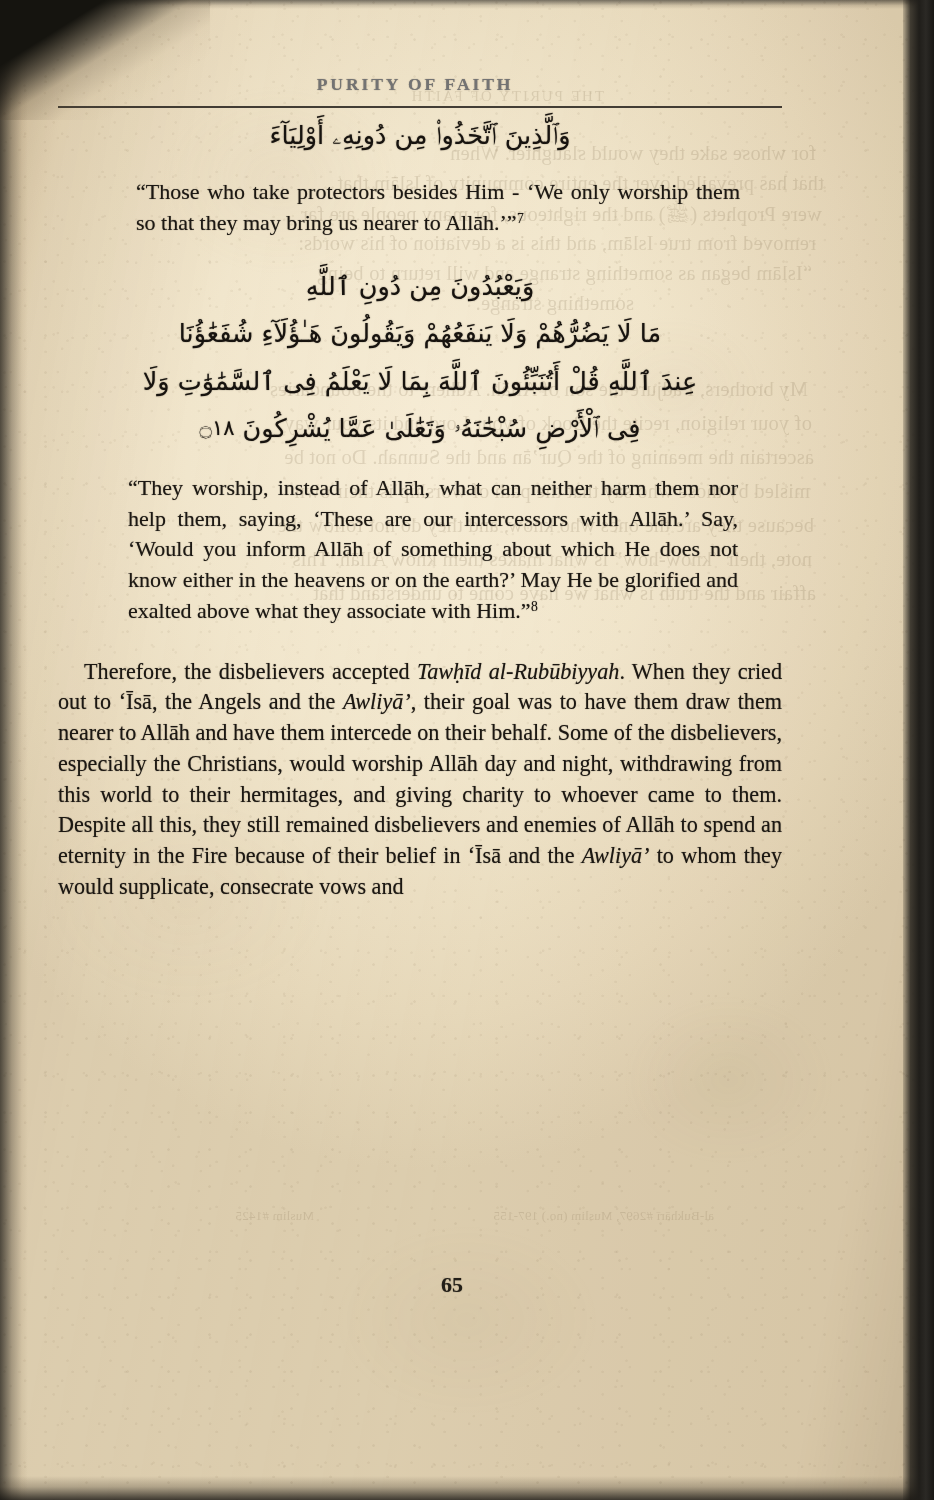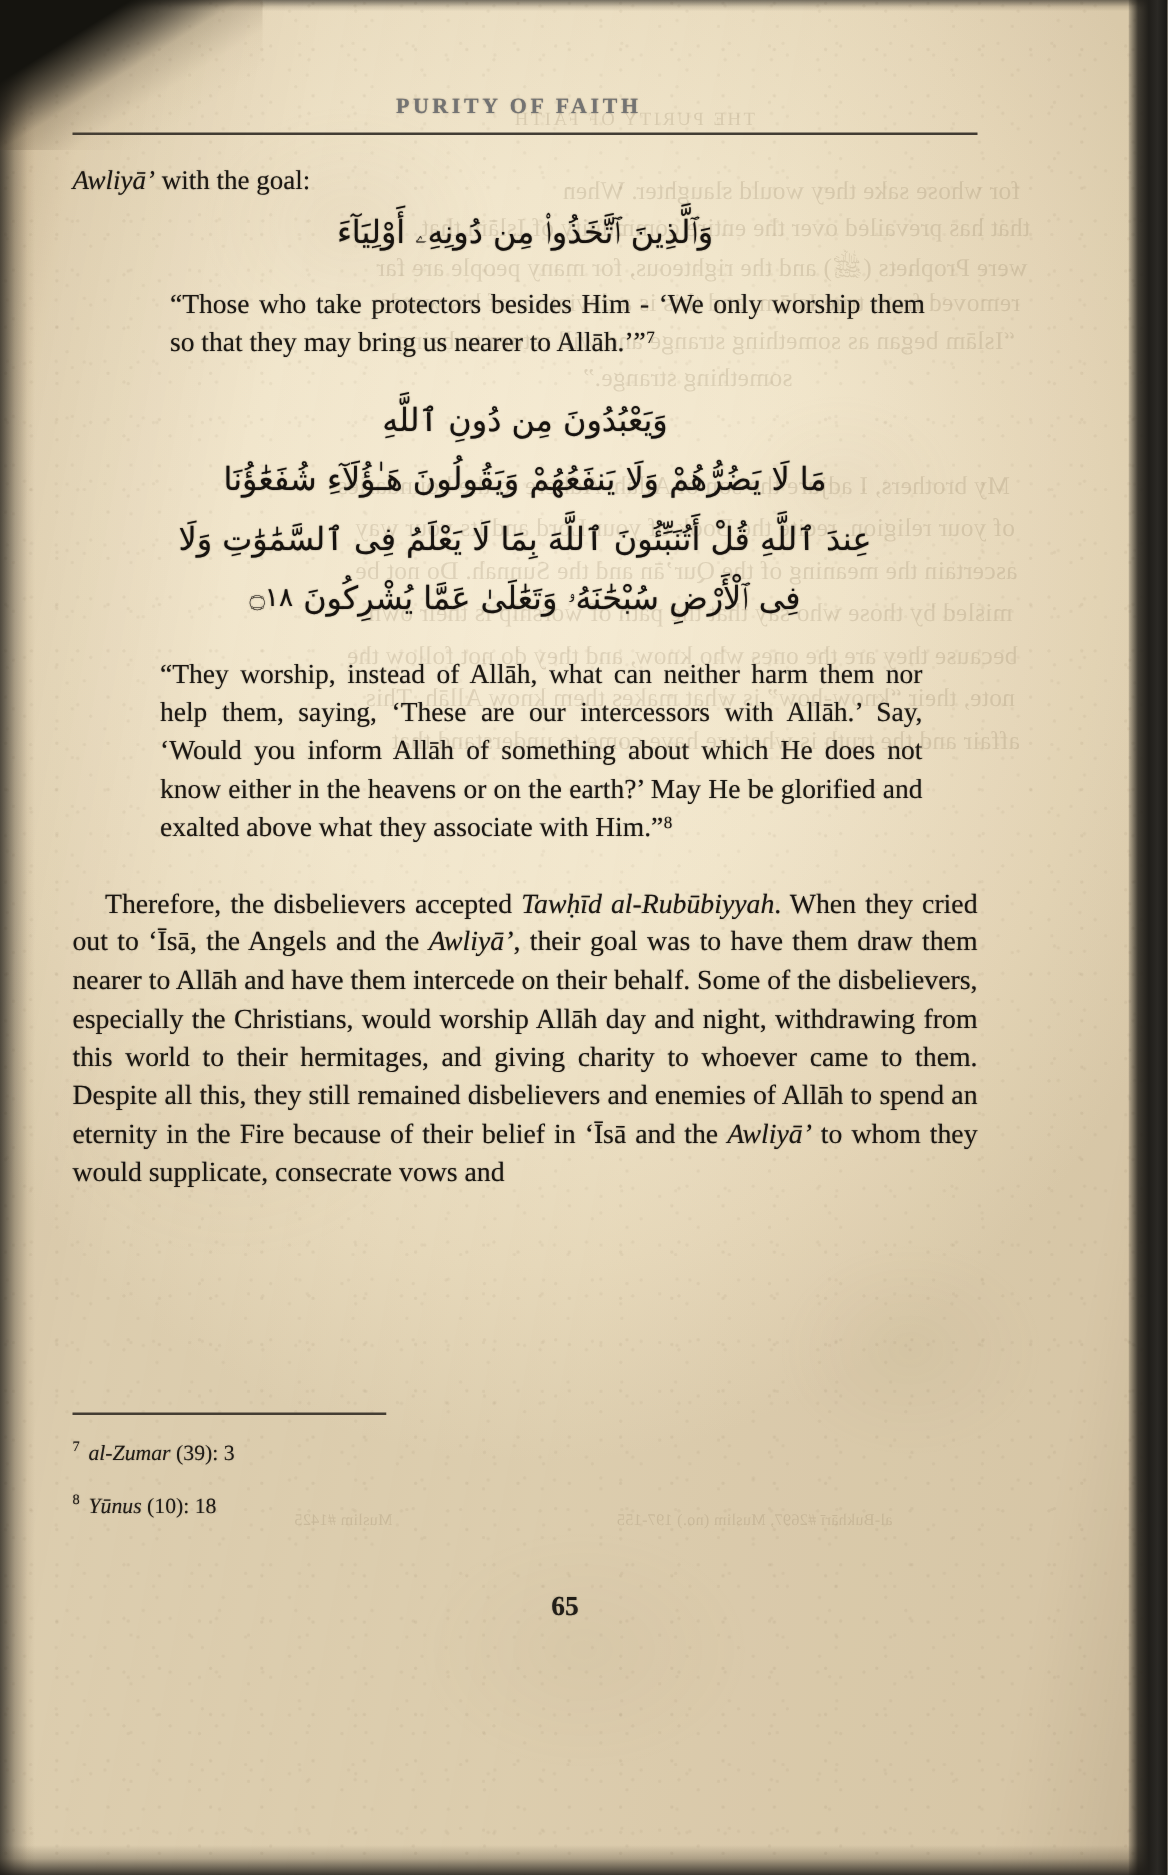--- a/index.html
+++ b/index.html
@@ -282,23 +282,20 @@
     <div class="bleed-line" style="left:118px; top:582px;">affair and the truth is what we have come to understand that</div>
     <div class="bleed-line bleed-small" style="left:620px; top:1208px;">Muslim #1425</div>
     <div class="bleed-line bleed-small" style="left:220px; top:1208px;">al-Bukhārī #2697, Muslim (no.) 197-155</div>
   </div>
 
   <div class="content blur-soft">
 
     <div class="running-head">PURITY OF FAITH</div>
     <div class="head-rule"></div>
 
-    <div class="body-text lead-line">
-      <i>Awliyā’</i><span> with the goal:</span>
-    </div>
 
     <div class="ayah ayah-1">
       <span class="ayah-row">وَٱلَّذِينَ ٱتَّخَذُوا۟ مِن دُونِهِۦ أَوْلِيَآءَ</span>
     </div>
 
     <div class="translation t1">
       <span>“Those who take protectors besides Him - ‘We only worship them so that they may bring us nearer to Allāh.’”</span><sup class="fn">7</sup>
     </div>
 
     <div class="ayah ayah-2">
@@ -314,31 +311,20 @@
     <div class="translation t2">
       <span>“They worship, instead of Allāh, what can neither harm them nor help them, saying, ‘These are our intercessors with Allāh.’ Say, ‘Would you inform Allāh of something about which He does not know either in the heavens or on the earth?’ May He be glorified and exalted above what they associate with Him.”</span><sup class="fn">8</sup>
     </div>
 
     <div class="para">
       <span>Therefore, the disbelievers accepted </span><i>Tawḥīd al-Rubūbiyyah</i><span>. When they cried out to ‘Īsā, the Angels and the </span><i>Awliyā’</i><span>, their goal was to have them draw them nearer to Allāh and have them intercede on their behalf. Some of the disbelievers, especially the Christians, would worship Allāh day and night, withdrawing from this world to their hermitages, and giving charity to whoever came to them. Despite all this, they still remained disbelievers and enemies of Allāh to spend an eternity in the Fire because of their belief in ‘Īsā and the </span><i>Awliyā’</i><span> to whom they would supplicate, consecrate vows and</span>
     </div>
 
   </div>
 
-  <div class="fn-area blur-soft">
-    <div class="fn-rule"></div>
-
-    <div class="fn-item">
-      <span class="marker">7</span><i>al-Zumar</i><span> (39): 3</span>
-    </div>
-
-    <div class="fn-item">
-      <span class="marker">8</span><i>Yūnus</i><span> (10): 18</span>
-    </div>
-  </div>
 
   <div class="folio blur-soft">65</div>
 
   <div class="edge-top"></div>
   <div class="edge-left"></div>
   <div class="edge-bottom"></div>
   <div class="edge-right"></div>
   <div class="corner-dark"></div>
 
 </div>

